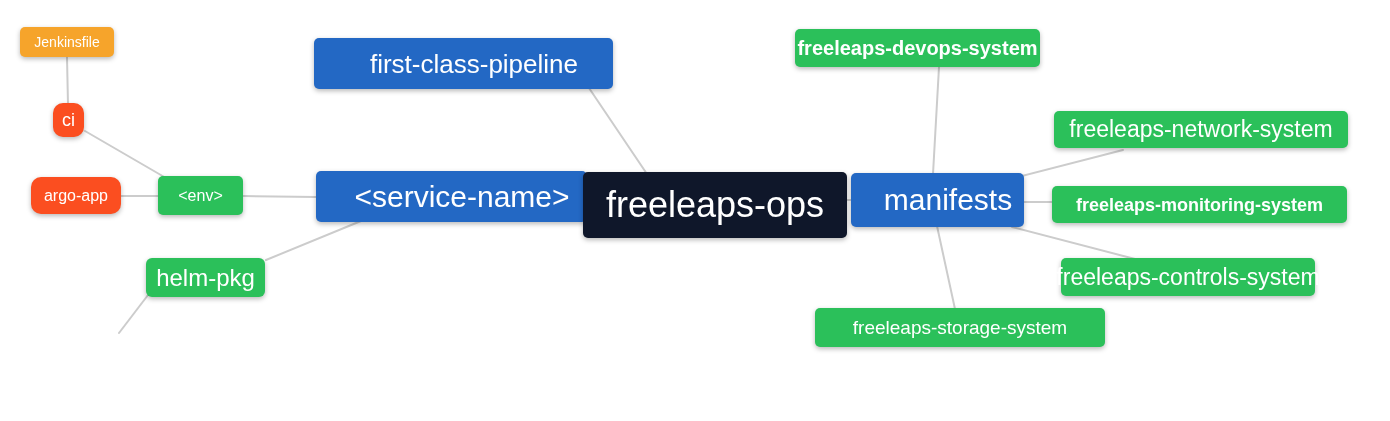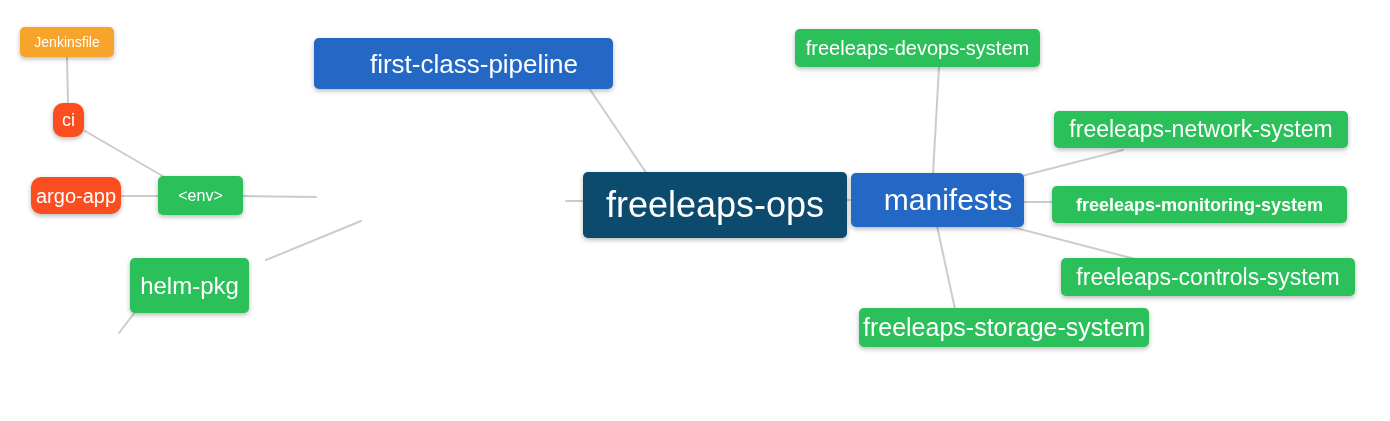--- a/index.html
+++ b/index.html
@@ -37,37 +37,37 @@
     box-shadow: 0 2px 5px rgba(0,0,0,0.28);
     white-space: nowrap;
     cursor: pointer;
     user-select: none;
     line-height: 1;
   }
   .amber { background: #f6a42b; }
   .red   { background: #fb4e20; border-radius: 10px; }
   .green { background: #2bc05a; }
   .blue  { background: #2368c4; padding-left: 21px; }
-  .dark  { background: #0c4a6e; }
+  .dark  { background: #0f172a; }
 
   .n-jenkinsfile  { left: 20px;   top: 27px;  width: 94px;  height: 30px; font-size: 14px; }
   .n-ci           { left: 53px;   top: 103px; width: 31px;  height: 34px; font-size: 18px; }
-  .n-argo-app     { left: 31px;   top: 177px; width: 90px;  height: 37px; font-size: 20px; }
+  .n-argo-app     { left: 31px;   top: 177px; width: 90px;  height: 37px; font-size: 16px; }
   .n-env          { left: 158px;  top: 176px; width: 85px;  height: 39px; font-size: 16px; }
   .n-fcp          { left: 314px;  top: 38px;  width: 278px; height: 51px; font-size: 26px; }
   .n-service      { left: 316px;  top: 171px; width: 250px; height: 51px; font-size: 30px; }
   .n-root         { left: 583px;  top: 172px; width: 264px; height: 66px; font-size: 36px; }
   .n-manifests    { left: 851px;  top: 173px; width: 152px; height: 54px; font-size: 30px; }
-  .n-helm-pkg     { left: 130px;  top: 258px; width: 119px; height: 55px; font-size: 24px; }
+  .n-helm-pkg     { left: 146px;  top: 258px; width: 119px; height: 39px; font-size: 24px; border-radius: 6px; }
   .n-values       { left: 8px;    top: 332px; width: 169px; height: 38px; font-size: 19px; }
-  .n-devops       { left: 795px;  top: 29px;  width: 245px; height: 38px; font-size: 20px; }
+  .n-devops       { left: 795px;  top: 29px;  width: 245px; height: 38px; font-size: 20px; font-weight: bold; }
   .n-network      { left: 1054px; top: 111px; width: 294px; height: 37px; font-size: 23px; }
   .n-monitoring   { left: 1052px; top: 186px; width: 295px; height: 37px; font-size: 18px; font-weight: bold; }
-  .n-controls     { left: 1061px; top: 258px; width: 294px; height: 38px; font-size: 23px; }
-  .n-storage      { left: 815px;  top: 308px; width: 290px; height: 39px; font-size: 25px; margin-left: 44px; }
+  .n-controls     { left: 1061px; top: 258px; width: 254px; height: 38px; font-size: 23px; }
+  .n-storage      { left: 815px;  top: 308px; width: 290px; height: 39px; font-size: 19px; }
 </style>
 </head>
 <body>
 
 <div class="canvas">
 
   <svg class="edges" width="1390" height="421" viewBox="0 0 1390 421">
     <line x1="67" y1="57" x2="68" y2="105"></line>
     <line x1="85" y1="131" x2="166" y2="178"></line>
     <line x1="121" y1="196" x2="158" y2="196"></line>
@@ -82,20 +82,21 @@
     <line x1="1012" y1="202" x2="1052" y2="202"></line>
     <line x1="1012" y1="227" x2="1135" y2="259"></line>
     <line x1="937" y1="226" x2="955" y2="309"></line>
   </svg>
 
   <div class="node amber n-jenkinsfile">Jenkinsfile</div>
   <div class="node red   n-ci">ci</div>
   <div class="node red   n-argo-app">argo-app</div>
   <div class="node green n-env">&lt;env&gt;</div>
   <div class="node blue  n-fcp">first-class-pipeline</div>
+  <div class="node blue  n-service">&lt;service-name&gt;</div>
   <div class="node dark  n-root">freeleaps-ops</div>
   <div class="node blue  n-manifests">manifests</div>
   <div class="node green n-helm-pkg">helm-pkg</div>
   <div class="node green n-devops">freeleaps-devops-system</div>
   <div class="node green n-network">freeleaps-network-system</div>
   <div class="node green n-monitoring">freeleaps-monitoring-system</div>
   <div class="node green n-controls">freeleaps-controls-system</div>
   <div class="node green n-storage">freeleaps-storage-system</div>
 
 </div>

